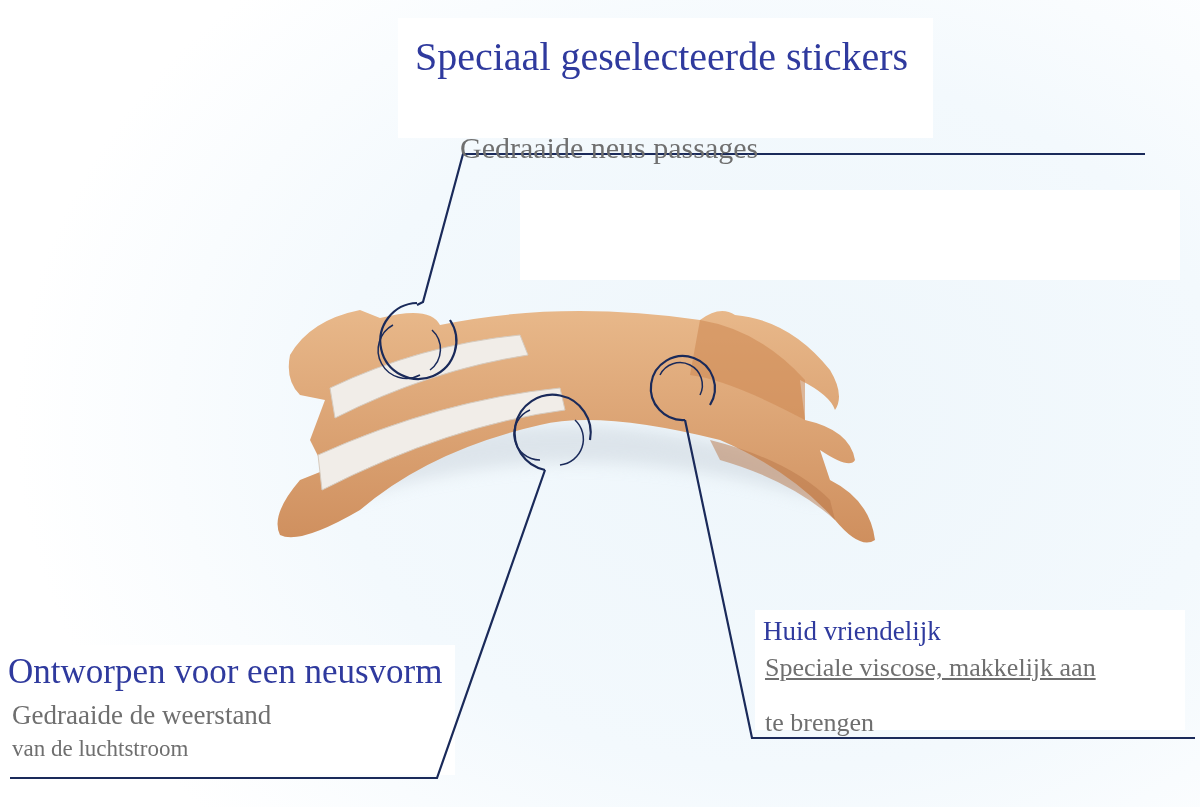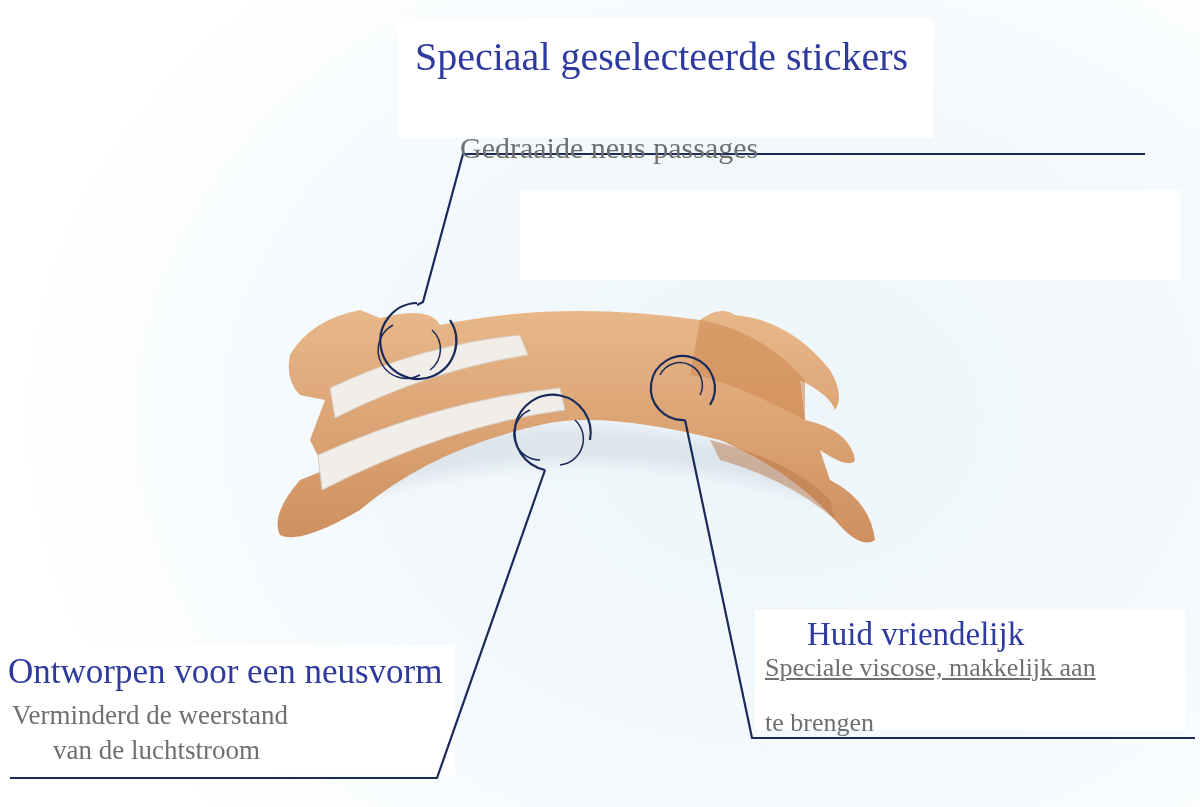--- a/index.html
+++ b/index.html
@@ -60,18 +60,18 @@
     <polyline points="545,470 437,778 10,778"></polyline>
 
     <polyline points="685,420 752,738 1195,738"></polyline>
   </g>
 </svg>
 
 <div class="title" style="left:415px;top:33px;font-size:40px;">Speciaal geselecteerde stickers</div>
 <div class="sub" style="left:460px;top:94px;font-size:30px;margin-top:36px;">Gedraaide neus passages</div>
 
 <div class="title" style="left:8px;top:652px;font-size:35px;">Ontworpen voor een neusvorm</div>
-<div class="sub" style="left:12px;top:700px;font-size:27px;">Verminderd de weerstand</div>
-<div class="sub" style="left:12px;top:735px;font-size:27px;margin-left:41px;">van de luchtstroom</div>
+<div class="sub" style="left:12px;top:700px;font-size:27px;">Gedraaide de weerstand</div>
+<div class="sub" style="left:12px;top:735px;font-size:23px;">van de luchtstroom</div>
 
-<div class="title" style="left:763px;top:616px;font-size:33px;margin-left:44px;">Huid vriendelijk</div>
+<div class="title" style="left:763px;top:616px;font-size:27px;">Huid vriendelijk</div>
 <div class="sub" style="left:765px;top:653px;font-size:26px;text-decoration:underline;">Speciale viscose, makkelijk aan</div>
 <div class="sub" style="left:765px;top:688px;font-size:26px;margin-top:20px;">te brengen</div>
 
 </body></html>

